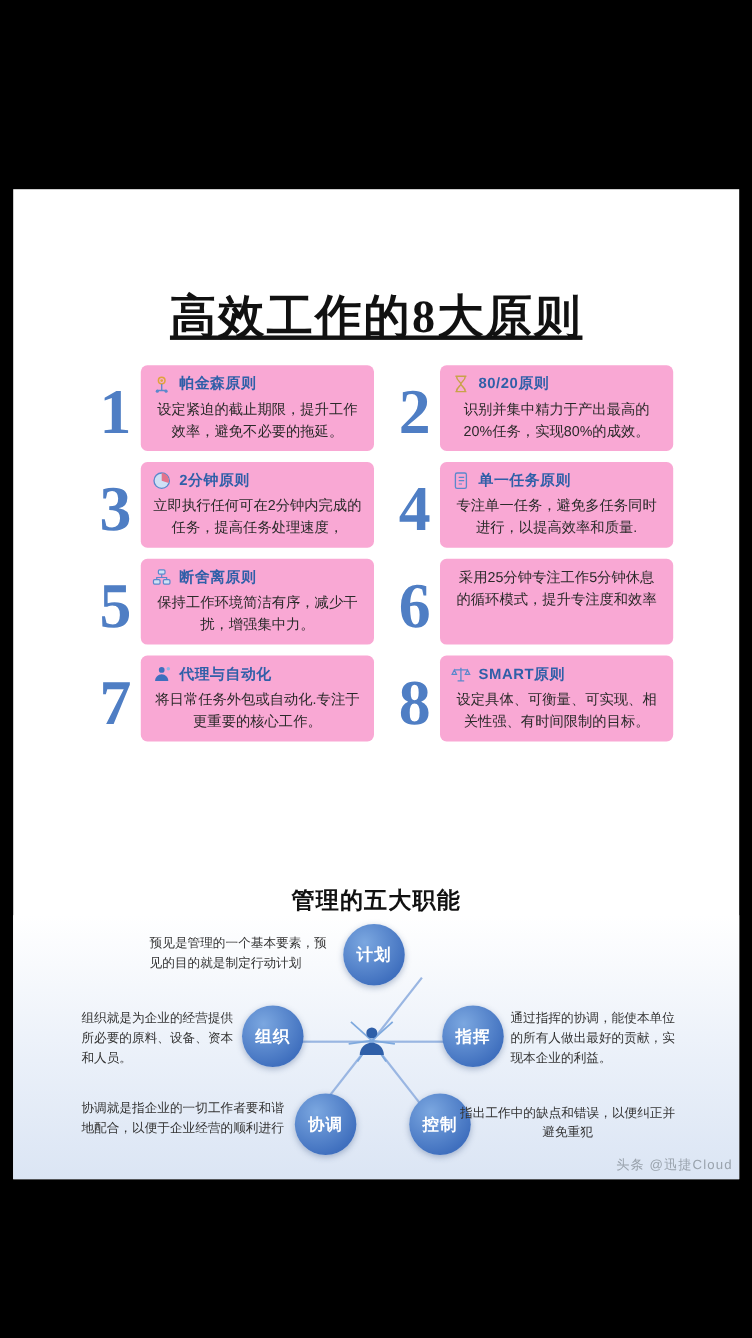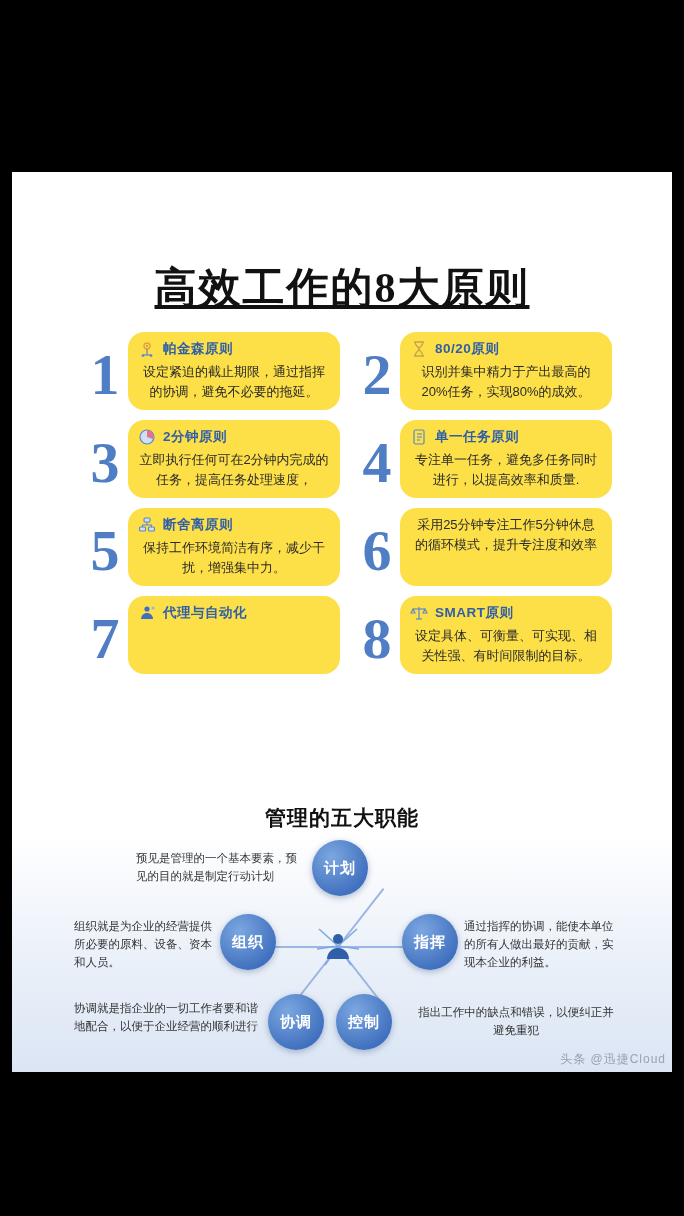--- a/index.html
+++ b/index.html
@@ -59,22 +59,22 @@
     font-weight: bold;
     color: #4f7ec4;
     line-height: 1;
     width: 46px;
     text-align: center;
     flex: none;
     padding-top: 14px;
   }
   .panel {
     flex: 1;
-    background: #fde047;
-    border-radius: 16px;
+    background: #f9a8d4;
+    border-radius: 6px;
     padding: 7px 9px 9px 9px;
     min-height: 78px;
     box-sizing: border-box;
   }
   .panel-head {
     display: flex;
     align-items: center;
     gap: 6px;
     margin-bottom: 3px;
   }
@@ -184,21 +184,21 @@
                   <circle cx="10" cy="7" r="3" fill="none" stroke="#e0a33c" stroke-width="1.4"></circle>
                   <circle cx="10" cy="7" r="1.2" fill="#e0a33c"></circle>
                   <line x1="10" y1="10" x2="10" y2="16" stroke="#5b88cc" stroke-width="1.2"></line>
                   <line x1="6" y1="16" x2="14" y2="16" stroke="#5b88cc" stroke-width="1.2"></line>
                   <circle cx="6" cy="16.6" r="1.4" fill="#5b88cc"></circle>
                   <circle cx="14" cy="16.6" r="1.4" fill="#5b88cc"></circle>
                 </svg>
             </span>
             <span class="p-title">帕金森原则</span>
           </div>
-          <div class="p-body">设定紧迫的截止期限，通过指挥的协调，避免不必要的拖延。</div>
+          <div class="p-body">设定紧迫的截止期限，提升工作效率，避免不必要的拖延。</div>
         </div>
       </div>
 
       <div class="item">
         <div class="num">2</div>
         <div class="panel">
           <div class="panel-head">
             <span class="p-icon">
               <svg width="20" height="20" viewBox="0 0 20 20">
                   <path d="M5 3h10M5 17h10M6 3c0 4 4 5 4 7s-4 3-4 7M14 3c0 4-4 5-4 7s4 3 4 7" fill="none" stroke="#c9a24a" stroke-width="1.3"></path>
@@ -275,20 +275,21 @@
           <div class="panel-head">
             <span class="p-icon">
               <svg width="20" height="20" viewBox="0 0 20 20">
                   <circle cx="10" cy="6" r="2.6" fill="#3f6fbe"></circle>
                   <path d="M4 16c0-3.3 2.7-6 6-6s6 2.7 6 6z" fill="#3f6fbe"></path>
                   <circle cx="16" cy="5" r="1.6" fill="#8fb4e6"></circle>
                 </svg>
             </span>
             <span class="p-title">代理与自动化</span>
           </div>
+          <div class="p-body">将日常任务外包或自动化.专注于更重要的核心工作。</div>
         </div>
       </div>
 
       <div class="item">
         <div class="num">8</div>
         <div class="panel">
           <div class="panel-head">
             <span class="p-icon">
               <svg width="20" height="20" viewBox="0 0 20 20">
                   <line x1="10" y1="4" x2="10" y2="16" stroke="#5b88cc" stroke-width="1.2"></line>
@@ -327,21 +328,21 @@
           </g>
           <circle cx="27" cy="20" r="5" fill="#2f5fa8"></circle>
           <path d="M16 40c0-6.1 4.9-11 11-11s11 4.9 11 11z" fill="#2f5fa8"></path>
         </svg>
       </div>
 
       <div class="bubble" style="left:300px; top:8px; width:56px; height:56px;">计划</div>
       <div class="bubble" style="left:208px; top:82px; width:56px; height:56px;">组织</div>
       <div class="bubble" style="left:390px; top:82px; width:56px; height:56px;">指挥</div>
       <div class="bubble" style="left:256px; top:162px; width:56px; height:56px;">协调</div>
-      <div class="bubble" style="left:324px; top:162px; width:56px; height:56px;">控制</div>
+      <div class="bubble" style="left:360px; top:162px; width:56px; height:56px;">控制</div>
 
       <div class="desc" style="left:124px; top:18px; width:172px; text-align:left;">预见是管理的一个基本要素，预见的目的就是制定行动计划</div>
       <div class="desc" style="left:62px; top:86px; width:148px; text-align:left;">组织就是为企业的经营提供所必要的原料、设备、资本和人员。</div>
       <div class="desc" style="left:62px; top:168px; width:190px; text-align:left;">协调就是指企业的一切工作者要和谐地配合，以便于企业经营的顺利进行</div>
       <div class="desc" style="left:452px; top:86px; width:150px; text-align:left;">通过指挥的协调，能使本单位的所有人做出最好的贡献，实现本企业的利益。</div>
       <div class="desc" style="left:406px; top:172px; width:196px; text-align:center;">指出工作中的缺点和错误，以便纠正并避免重犯</div>
 
       <div class="watermark">头条 @迅捷Cloud</div>
     </div>
 

